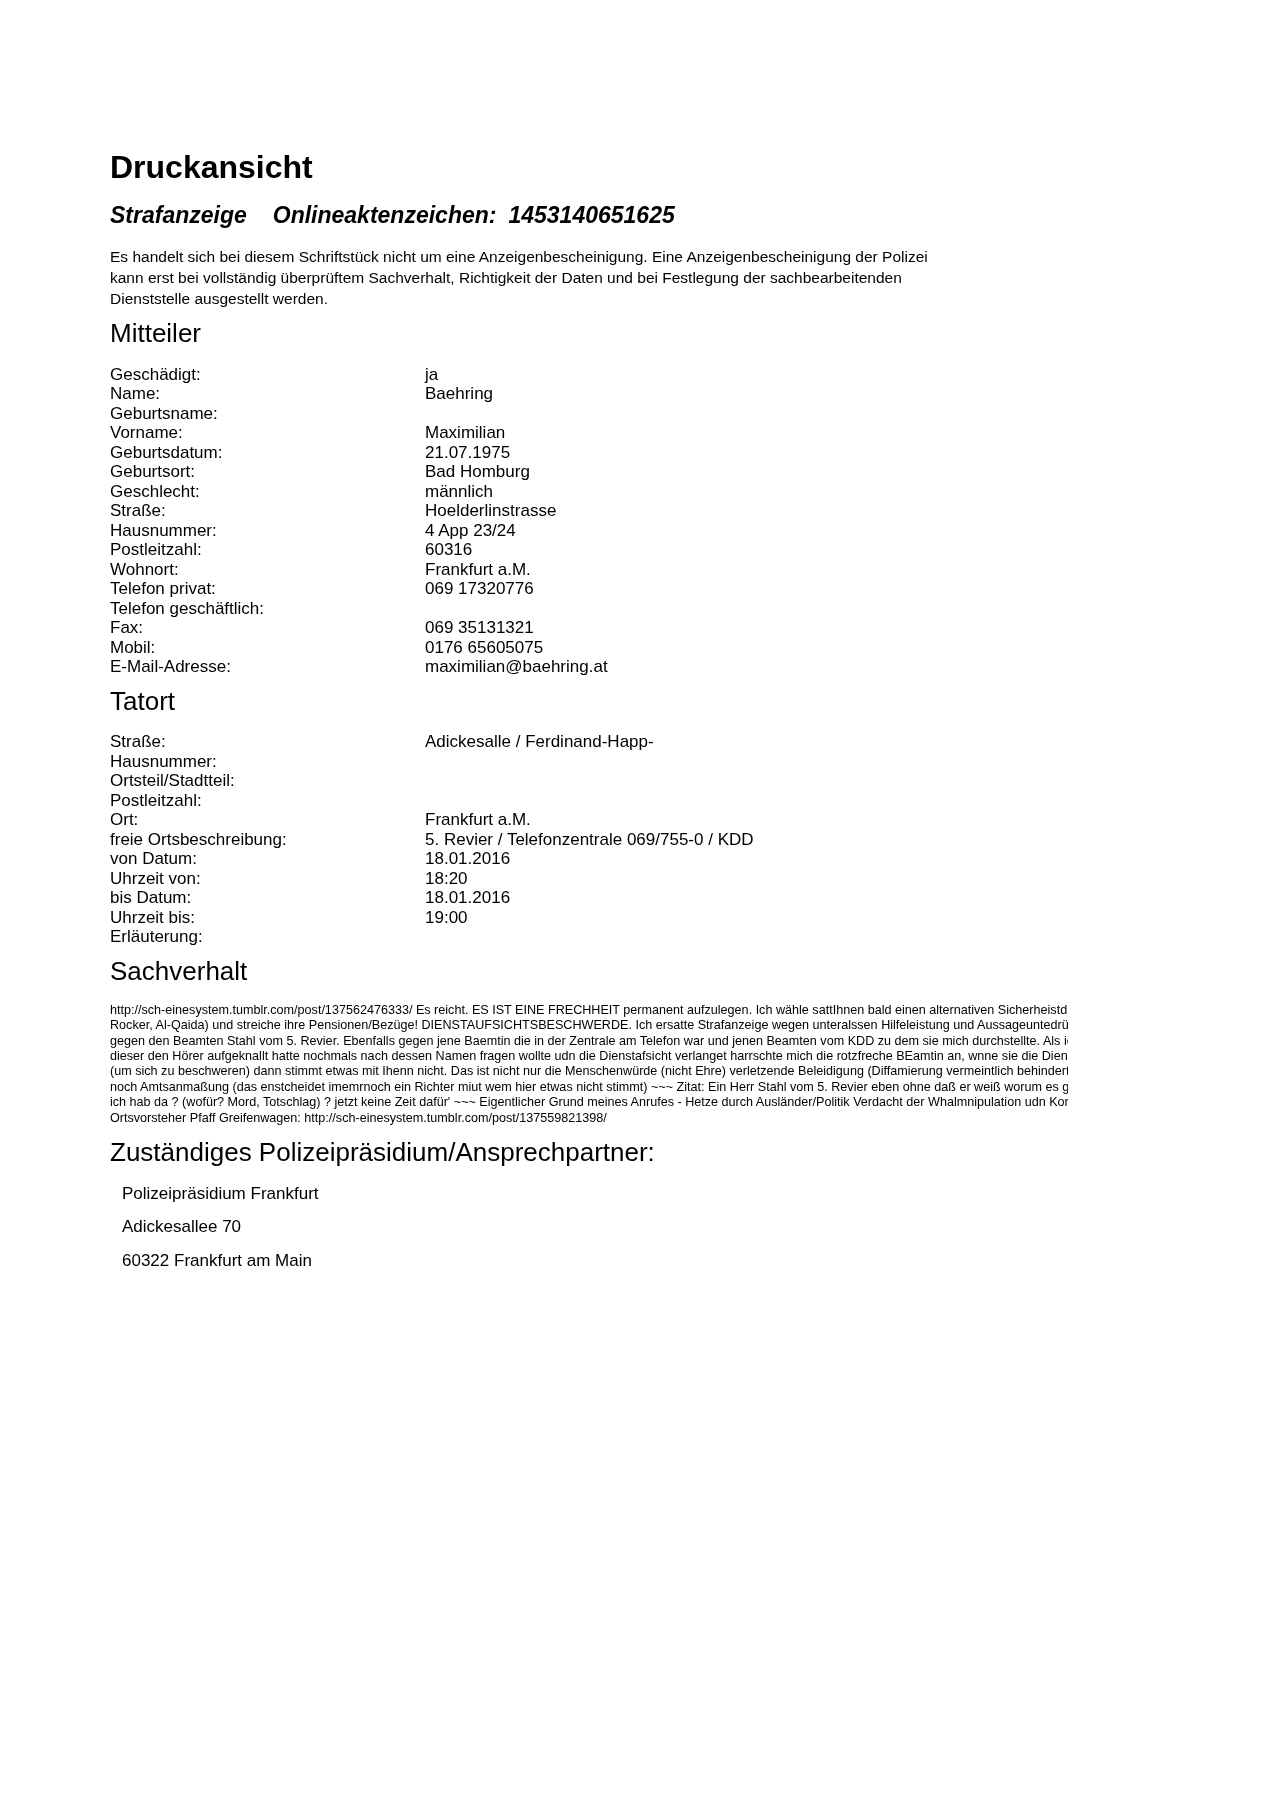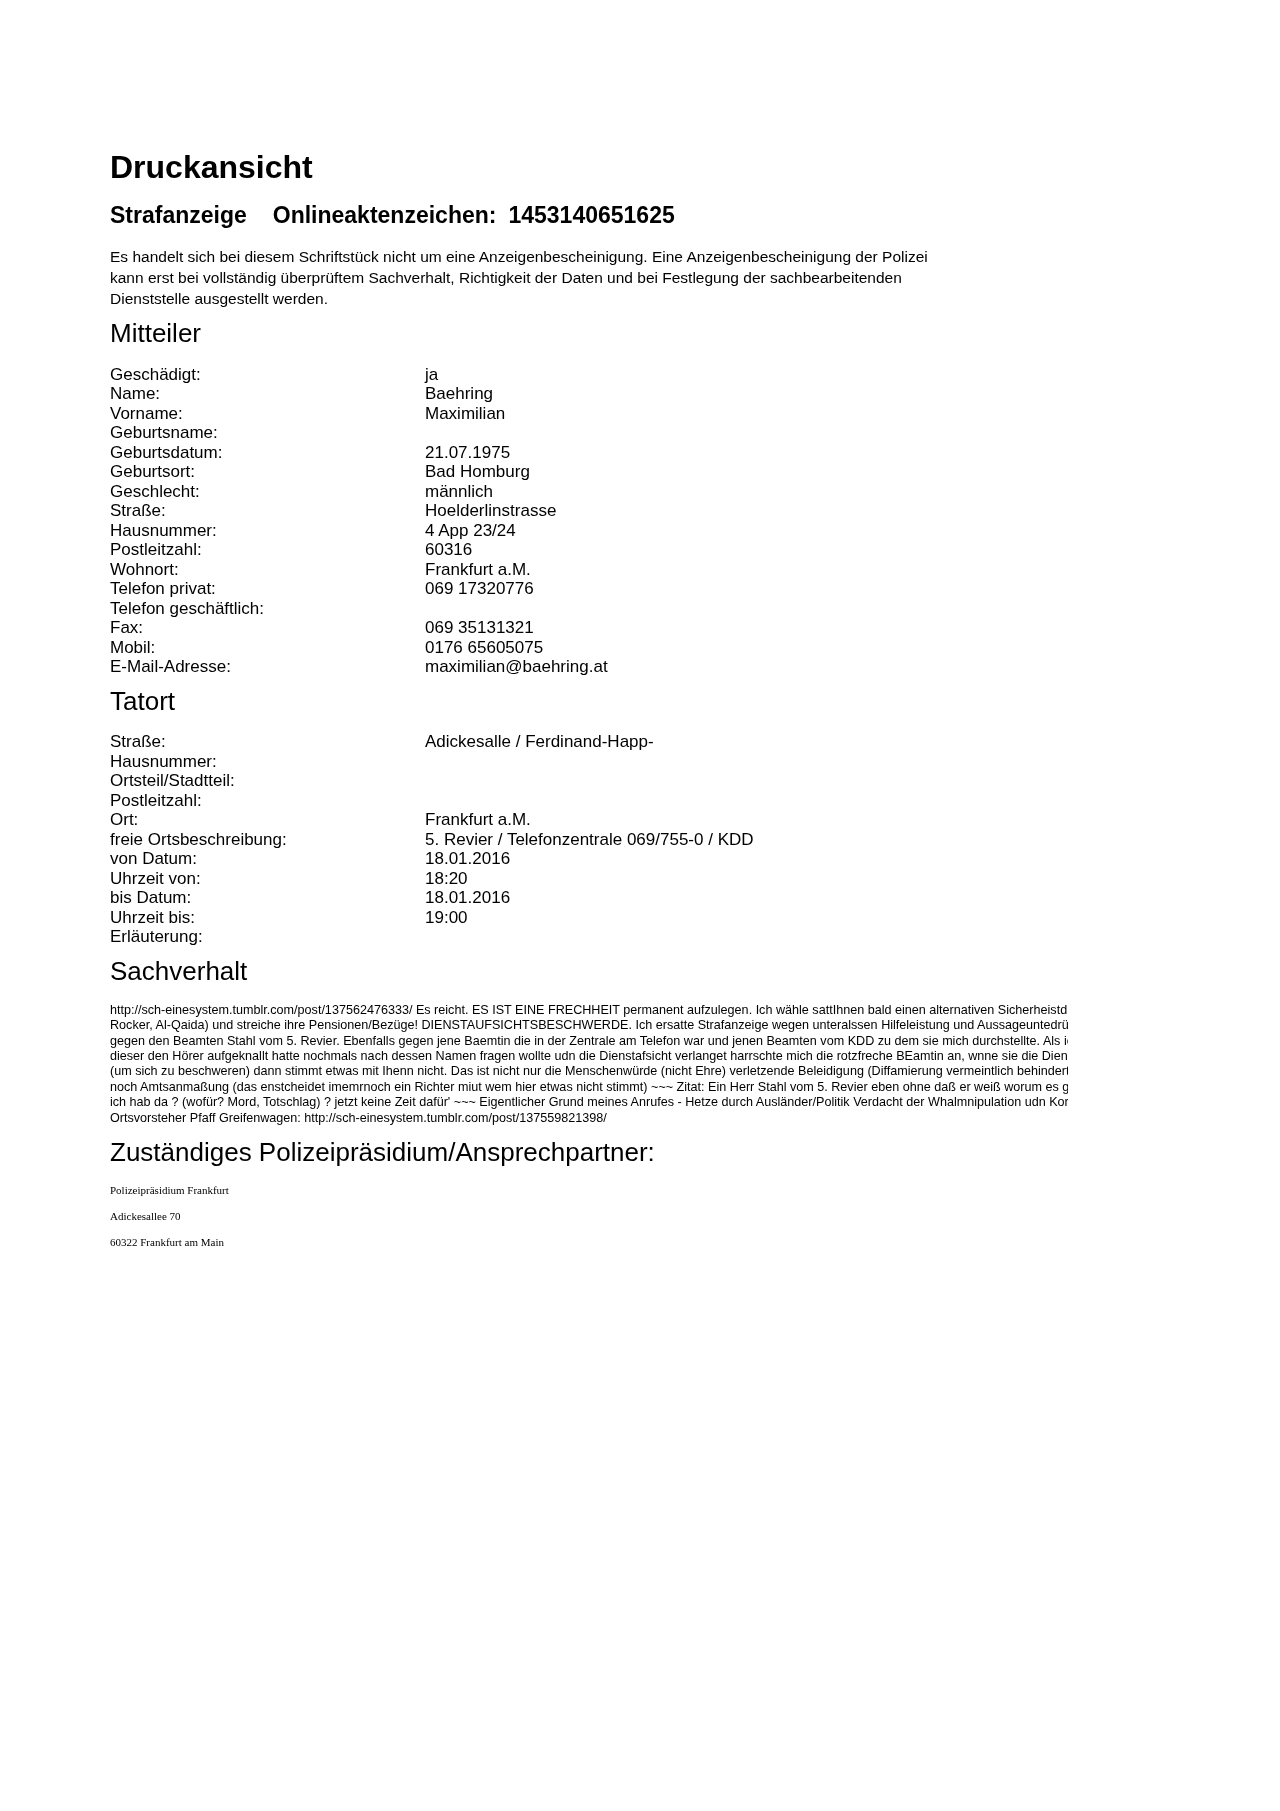--- a/index.html
+++ b/index.html
@@ -16,20 +16,21 @@
     font-size: 32px;
     font-weight: bold;
     margin: 0 0 17px 0;
     line-height: 1.1;
   }
   .subtitle {
     font-size: 23px;
     font-weight: bold;
     margin: 8px 0 17px 0;
     line-height: 1.15;
+    font-style: italic;
   }
   .subtitle .sp2 { margin-left: 26px; }
   .subtitle .sp3 { margin-left: 12px; }
   p.intro {
     font-size: 15.5px;
     line-height: 21px;
     margin: 0 0 10px 0;
     max-width: 1060px;
   }
   h2.section-heading {
@@ -42,24 +43,23 @@
   .row { display: flex; font-size: 17px; line-height: 19.5px; }
   .row .lbl { flex: 0 0 315px; width: 315px; }
   .row .val { flex: 1 1 auto; }
   p.sachverhalt-text {
     font-size: 12.6px;
     line-height: 15.4px;
     margin: 2px 0 12px 0;
     width: 1060px;
   }
   .address p {
-    font-size: 11px;
+    font-size: 17px;
     line-height: 1.2;
-    margin: 0 0 13px 0;
-    font-family: Liberation Serif, serif;
+    margin: 0 0 13px 12px;
   }
 </style>
 </head>
 <body>
 
 <div class="doc">
 
   <h1 class="page-title">Druckansicht</h1>
 
   <div class="subtitle">
@@ -72,26 +72,26 @@
   <div class="fields">
     <div class="row">
         <span class="lbl">Geschädigt:</span>
         <span class="val">ja</span>
       </div>
     <div class="row">
         <span class="lbl">Name:</span>
         <span class="val">Baehring</span>
       </div>
     <div class="row">
+        <span class="lbl">Geburtsname:</span>
+        <span class="val"></span>
+      </div>
+    <div class="row">
         <span class="lbl">Vorname:</span>
         <span class="val">Maximilian</span>
-      </div>
-    <div class="row">
-        <span class="lbl">Geburtsname:</span>
-        <span class="val"></span>
       </div>
     <div class="row">
         <span class="lbl">Geburtsdatum:</span>
         <span class="val">21.07.1975</span>
       </div>
     <div class="row">
         <span class="lbl">Geburtsort:</span>
         <span class="val">Bad Homburg</span>
       </div>
     <div class="row">

